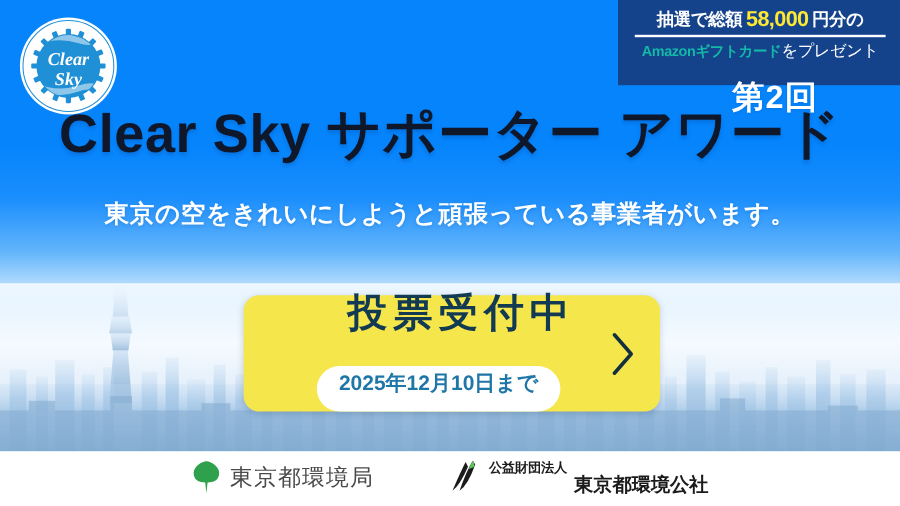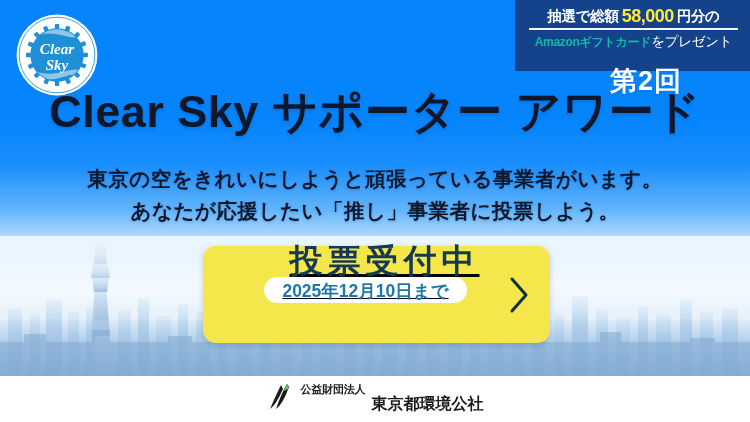--- a/index.html
+++ b/index.html
@@ -89,49 +89,49 @@
   .title {
     position:absolute; left:0; top:82px; width:750px;
     text-align:center;
     font-size:45px; font-weight:bold; color:#0f172a;
     letter-spacing:.5px;
     white-space:nowrap;
     text-shadow:0 2px 3px rgba(0,55,130,.22);
   }
   .lead {
     position:absolute; left:0; top:163px; width:750px;
-    text-align:center; color:#0f172a;
+    text-align:center; color:#ffffff;
   }
   .lead div {
     font-size:20.5px; font-weight:bold; letter-spacing:.5px;
     line-height:1.55;
     text-shadow:0 1px 3px rgba(0,70,150,.25);
   }
 
   
   .cta {
     position:absolute; left:203px; top:246px;
     width:347px; height:97px;
     background:#f5e64b;
     border-radius:13px;
     box-shadow:0 2px 6px rgba(0,40,90,.18);
     display:flex; flex-direction:column;
-    align-items:center; justify-content:flex-start;text-decoration:underline;
+    align-items:center; justify-content:space-between;
   }
   .cta-main {
     font-size:33px; font-weight:bold; color:#123a52;
     letter-spacing:5px; line-height:1;
     padding-left:18px; padding-right:2px;
     margin-top:-2px;
   }
   .cta-pill {
     margin-top:0; margin-left:-22px;
     background:#ffffff;
     border-radius:999px;
-    padding:3px 18px 0 18px;
+    padding:3px 18px 12px 18px;
     font-size:17.5px; font-weight:bold; color:#1f77a8;
     letter-spacing:0px; line-height:1.3;
   }
   .cta-chevron {
     position:absolute; right:20px; top:50%;
     transform:translateY(-50%);
     width:22px; height:38px;
   }
 
   
@@ -291,33 +291,38 @@
       <span class="gift-amz">Amazonギフトカード</span>
       <span class="gift-tail">をプレゼント</span>
     </div>
   </div>
 
   <div class="kai">第2回</div>
   <div class="title">Clear Sky サポーター アワード</div>
 
   <div class="lead">
     <div>東京の空をきれいにしようと頑張っている事業者がいます。</div>
-    <div>あなたが応援したい「推し」事業者に投票しよう。</div>
   </div>
 
   <div class="cta">
     <div class="cta-main">投票受付中</div>
     <div class="cta-pill">2025年12月10日まで</div>
     <svg class="cta-chevron" viewBox="0 0 22 38">
       <polyline points="4,3 18,19 4,35" fill="none" stroke="#13303f" stroke-width="3" stroke-linecap="round" stroke-linejoin="round"></polyline>
     </svg>
   </div>
 
   <div class="logos">
 
+    <div class="logo-unit">
+      <svg width="24" height="28" viewBox="0 0 24 28">
+        <path d="M12 27 L11 18 Q3 18 1.6 12.5 Q0.4 7 5 3.4 Q9 0.4 12 0.4 Q15 0.4 19 3.4 Q23.6 7 22.4 12.5 Q21 18 13 18 L12 27 Z" fill="#2fa04b"></path>
+      </svg>
+      <span class="logo-text-1">東京都環境局</span>
+    </div>
 
     <div class="logo-unit">
       <svg width="26" height="30" viewBox="0 0 26 30">
         <path d="M14 2 Q9 12 3 26 Q9 22 16 6 Z" fill="#1b1b1b"></path>
         <path d="M20 1 Q14 11 9 26 Q16 21 22 4 Z" fill="#1b1b1b"></path>
         <path d="M20 1 Q18 5 16.5 8 L21.5 6 Q21.8 3 20 1 Z" fill="#5ec15a"></path>
       </svg>
       <div class="logo-pair">
         <span class="logo-text-2a">公益財団法人</span>
         <span class="logo-text-2b">東京都環境公社</span>

